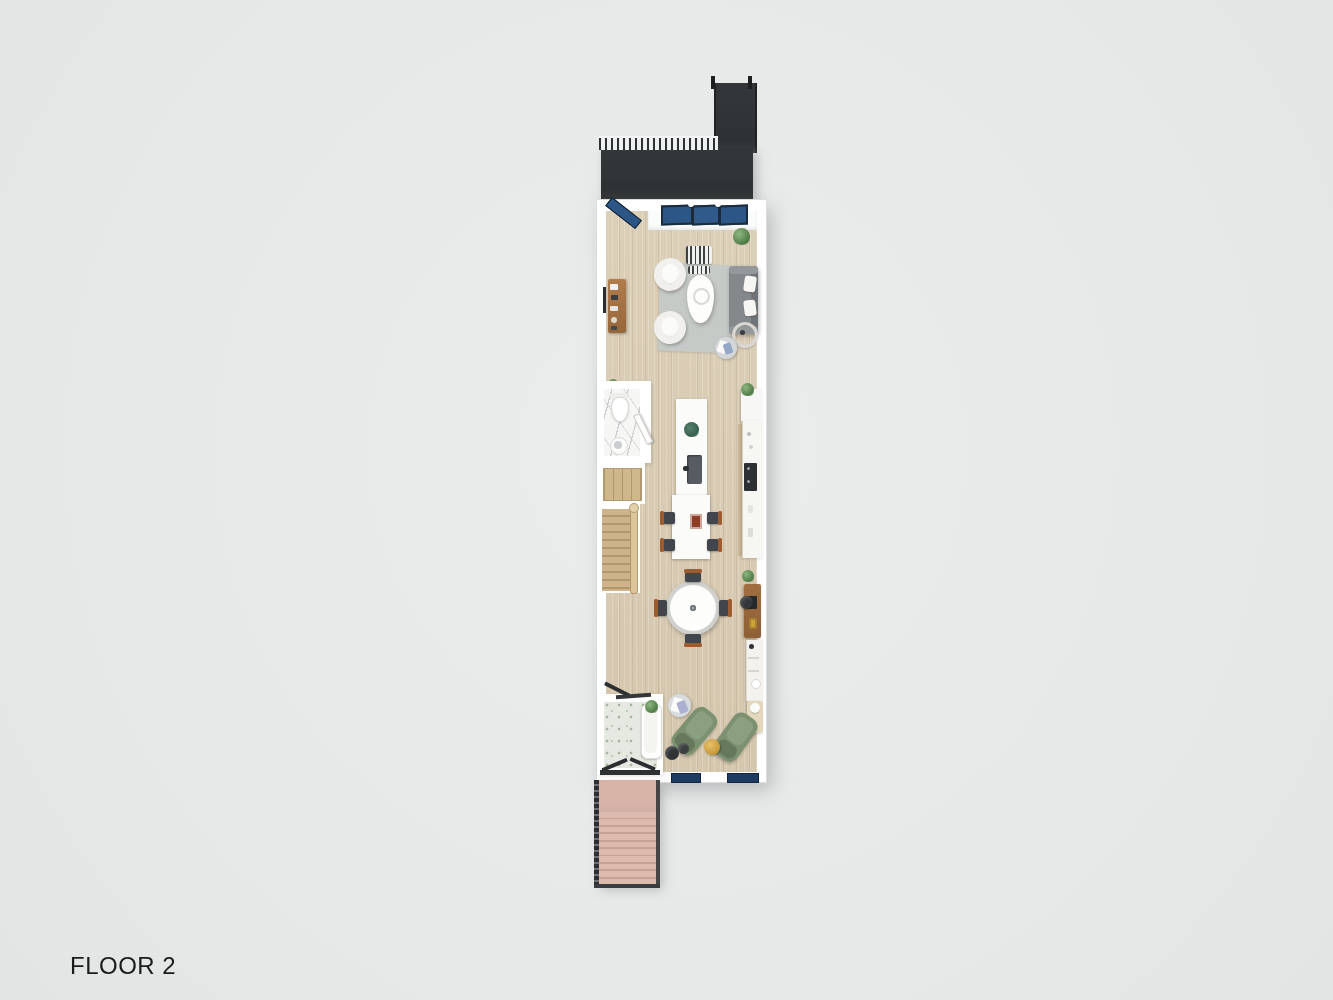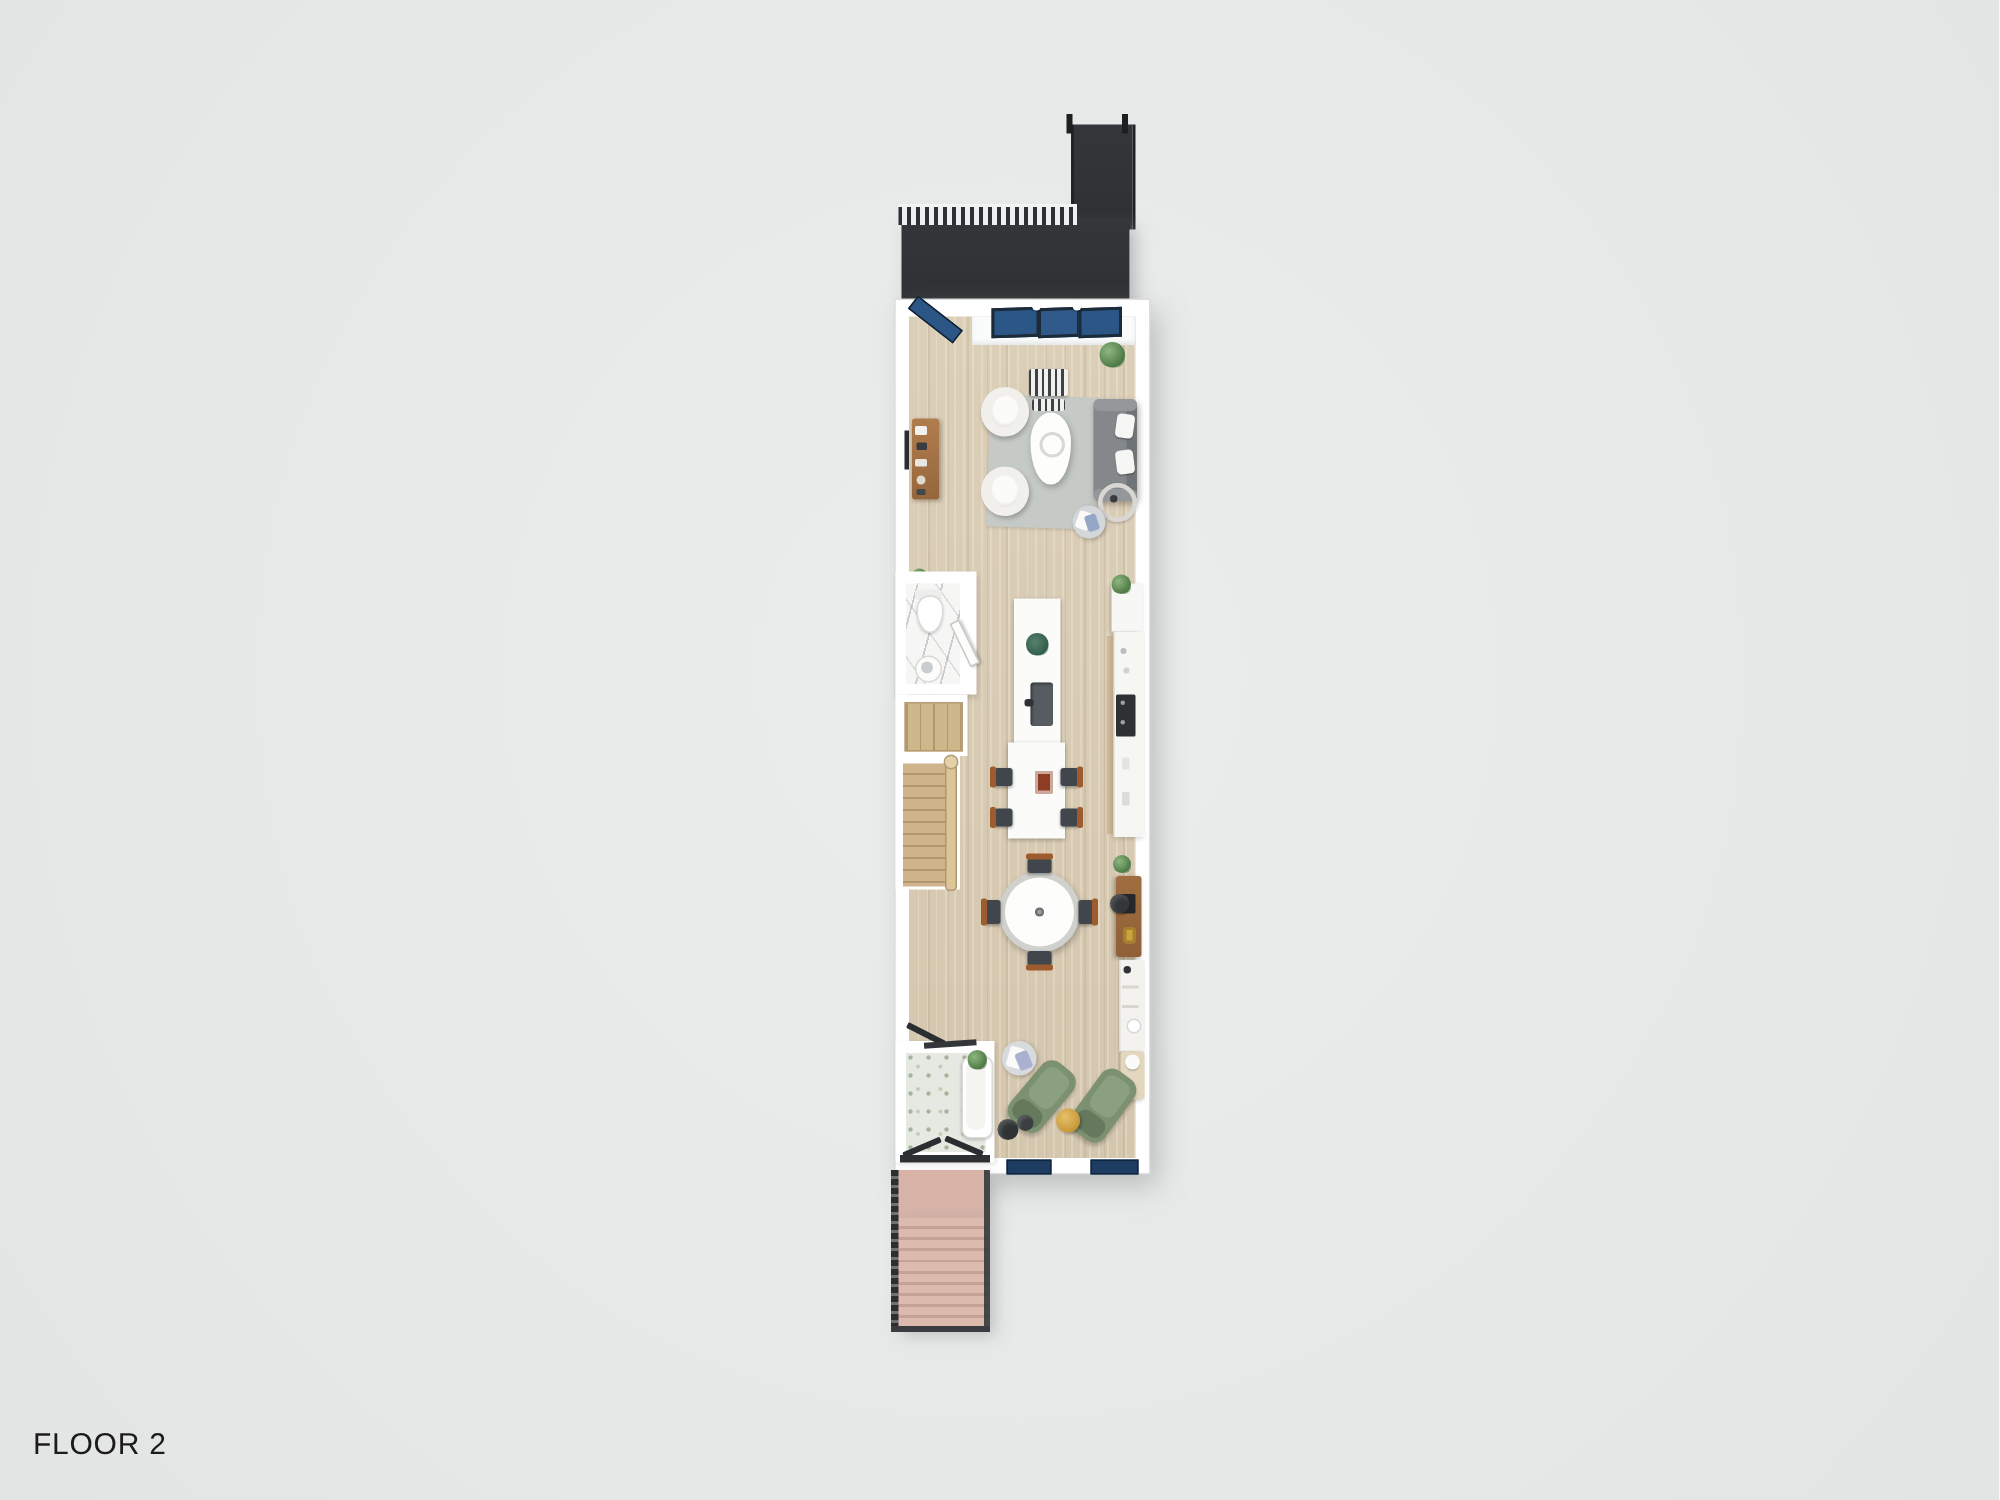--- a/index.html
+++ b/index.html
@@ -26,21 +26,21 @@
   .white-block{background:#fbfbfa;box-shadow:0 1px 3px rgba(0,0,0,.28);}
   .plant{border-radius:50%;background:radial-gradient(circle at 35% 35%, #8db77f 0%, #4e7a46 70%);
          box-shadow:2px 2px 0 -2px rgba(60,90,50,.5), -2px 2px 0 -2.5px rgba(96,134,82,.6);}
   .chaise{width:27px;height:50px;border-radius:9px;background:#7c9170;box-shadow:1px 2px 3px rgba(0,0,0,.25);}
   .chaise .cseat{position:absolute;left:4px;right:4px;top:4px;height:27px;border-radius:6px;background:#8ba081;}
   .chaise .cback{position:absolute;left:3px;right:3px;bottom:3px;height:14px;border-radius:6px;background:#66795c;}
   .armchair{width:32px;height:33px;border-radius:50%;background:#f1f0ec;box-shadow:1px 2px 3px rgba(0,0,0,.22);}
   .armchair .cushion{position:absolute;left:7px;top:6px;width:18px;height:21px;border-radius:48%;background:#fbfbf9;box-shadow:inset 0 -2px 2px rgba(0,0,0,.08);}
   .seat-dark{background:#41464c;border-radius:2px;box-shadow:0 1px 2px rgba(0,0,0,.3);}
   .wood-bar{background:#9e5c2e;border-radius:1.5px;}
-  .label{color:#1b1b1b;font-size:20px;letter-spacing:.5px;}
+  .label{color:#1b1b1b;font-size:24px;letter-spacing:.5px;margin-left:48px;}
 </style>
 </head>
 <body>
 
 <div id="canvas">
 
   <div class="abs deck" style="left:714px;top:83px;width:39px;height:70px;border-left:2px solid #202325;border-right:2px solid #202325;"></div>
   <div class="abs" style="left:711px;top:76px;width:4px;height:13px;background:#1d1f21;"></div>
   <div class="abs" style="left:748px;top:76px;width:4px;height:13px;background:#1d1f21;"></div>
   <div class="abs deck" style="left:601px;top:147px;width:152px;height:59px;box-shadow:4px 5px 10px rgba(140,145,145,.55);"></div>

